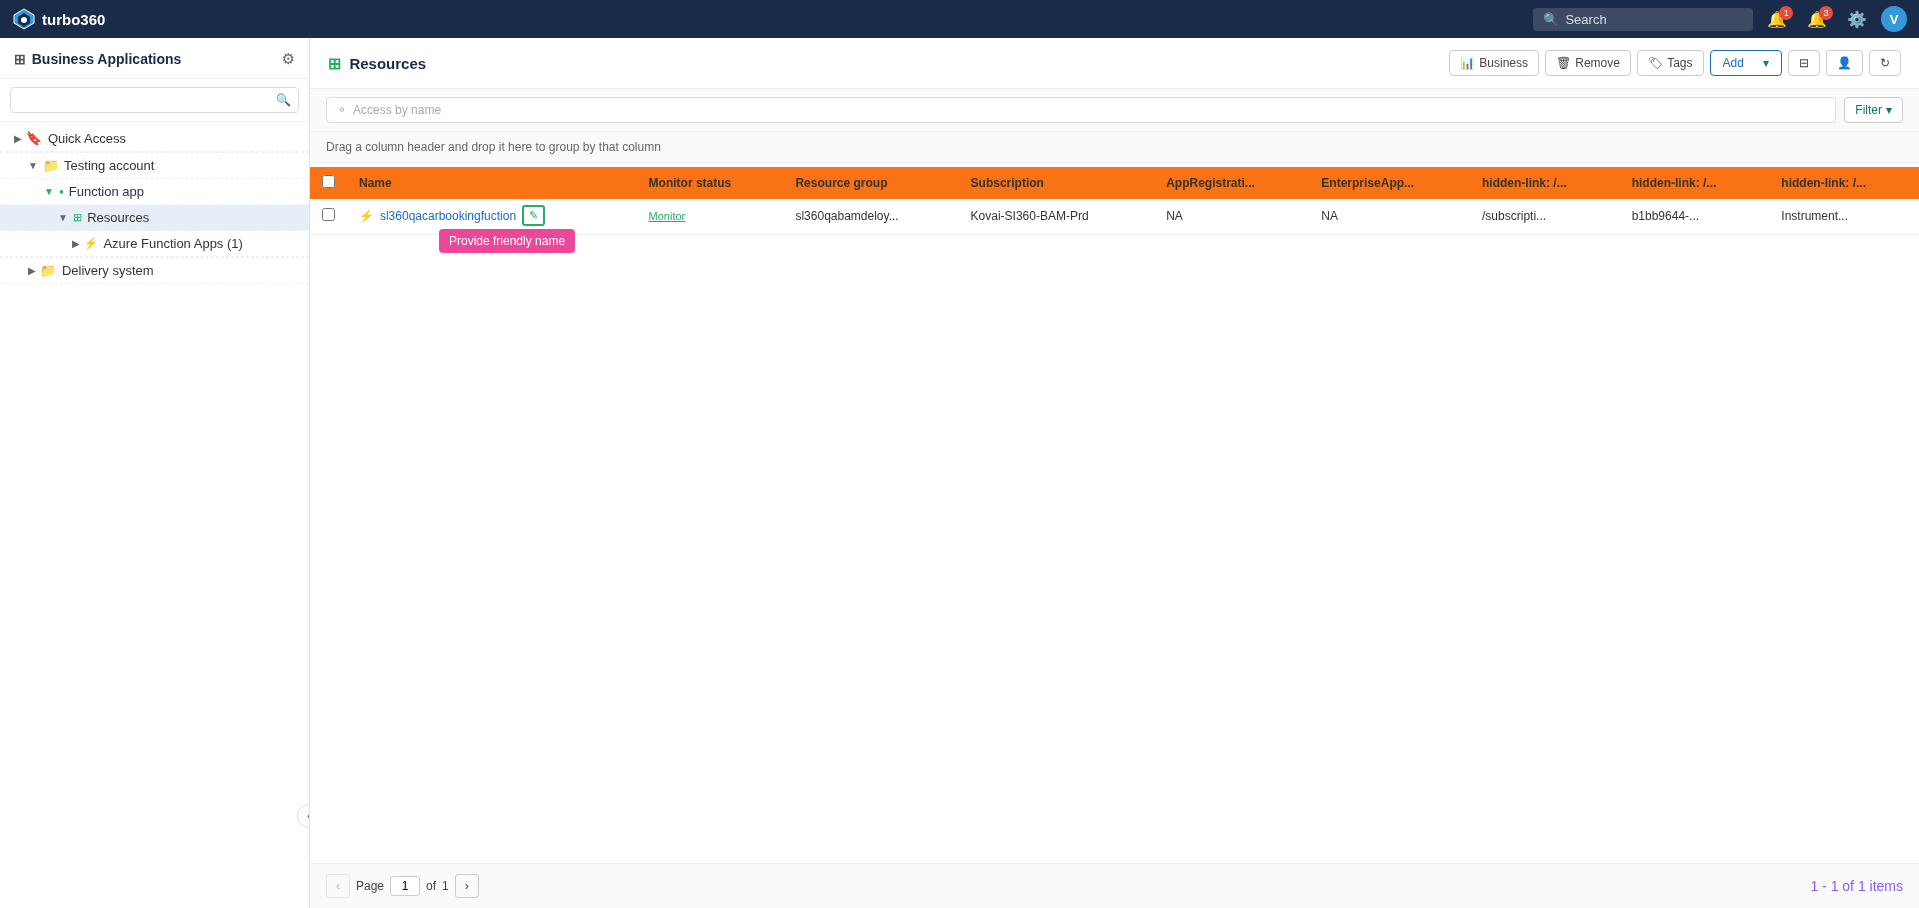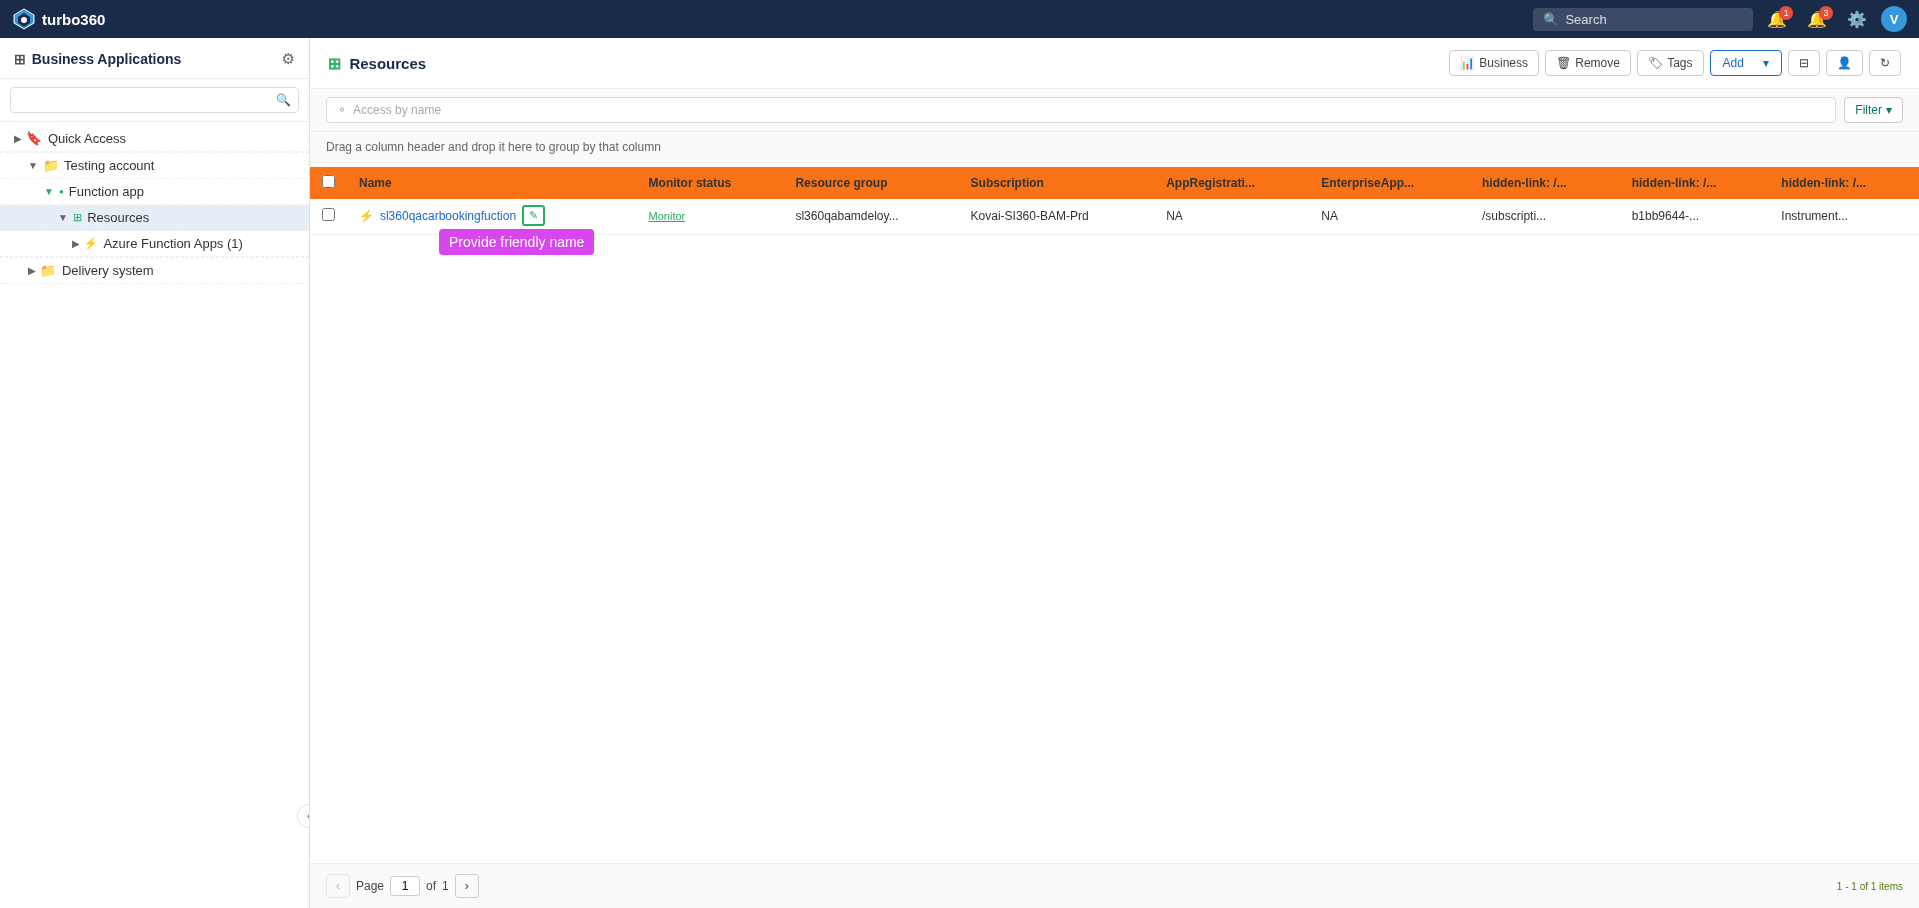--- a/index.html
+++ b/index.html
@@ -336,25 +336,25 @@
       display: flex;
       align-items: center;
     }
     .healthy-badge {
       color: #27ae60;
       font-size: 11px;
       text-decoration: underline;
       cursor: pointer;
     }
     .tooltip-box {
-      background: #d946ef;
+      background: #ec4899;
       color: white;
       border-radius: 4px;
       padding: 5px 10px;
-      font-size: 14px;
+      font-size: 12px;
       position: relative;
       display: inline-block;
     }
 
     
     .pagination {
       display: flex;
       align-items: center;
       justify-content: space-between;
       padding: 10px 16px;
@@ -383,22 +383,22 @@
     .page-btn:disabled { opacity: 0.4; cursor: default; }
     .page-num-input {
       border: 1px solid #ccc;
       border-radius: 3px;
       width: 30px;
       text-align: center;
       font-size: 12px;
       padding: 2px;
     }
     .page-info {
-      font-size: 10px;
-      color: #4d7c0f;
+      font-size: 14px;
+      color: #8b5cf6;
     }
 
     
     .dot-green { color: #27ae60; font-size: 8px; }
   </style>
 </head>
 <body>
 
 <nav class="topnav">
   <div class="topnav-logo">

